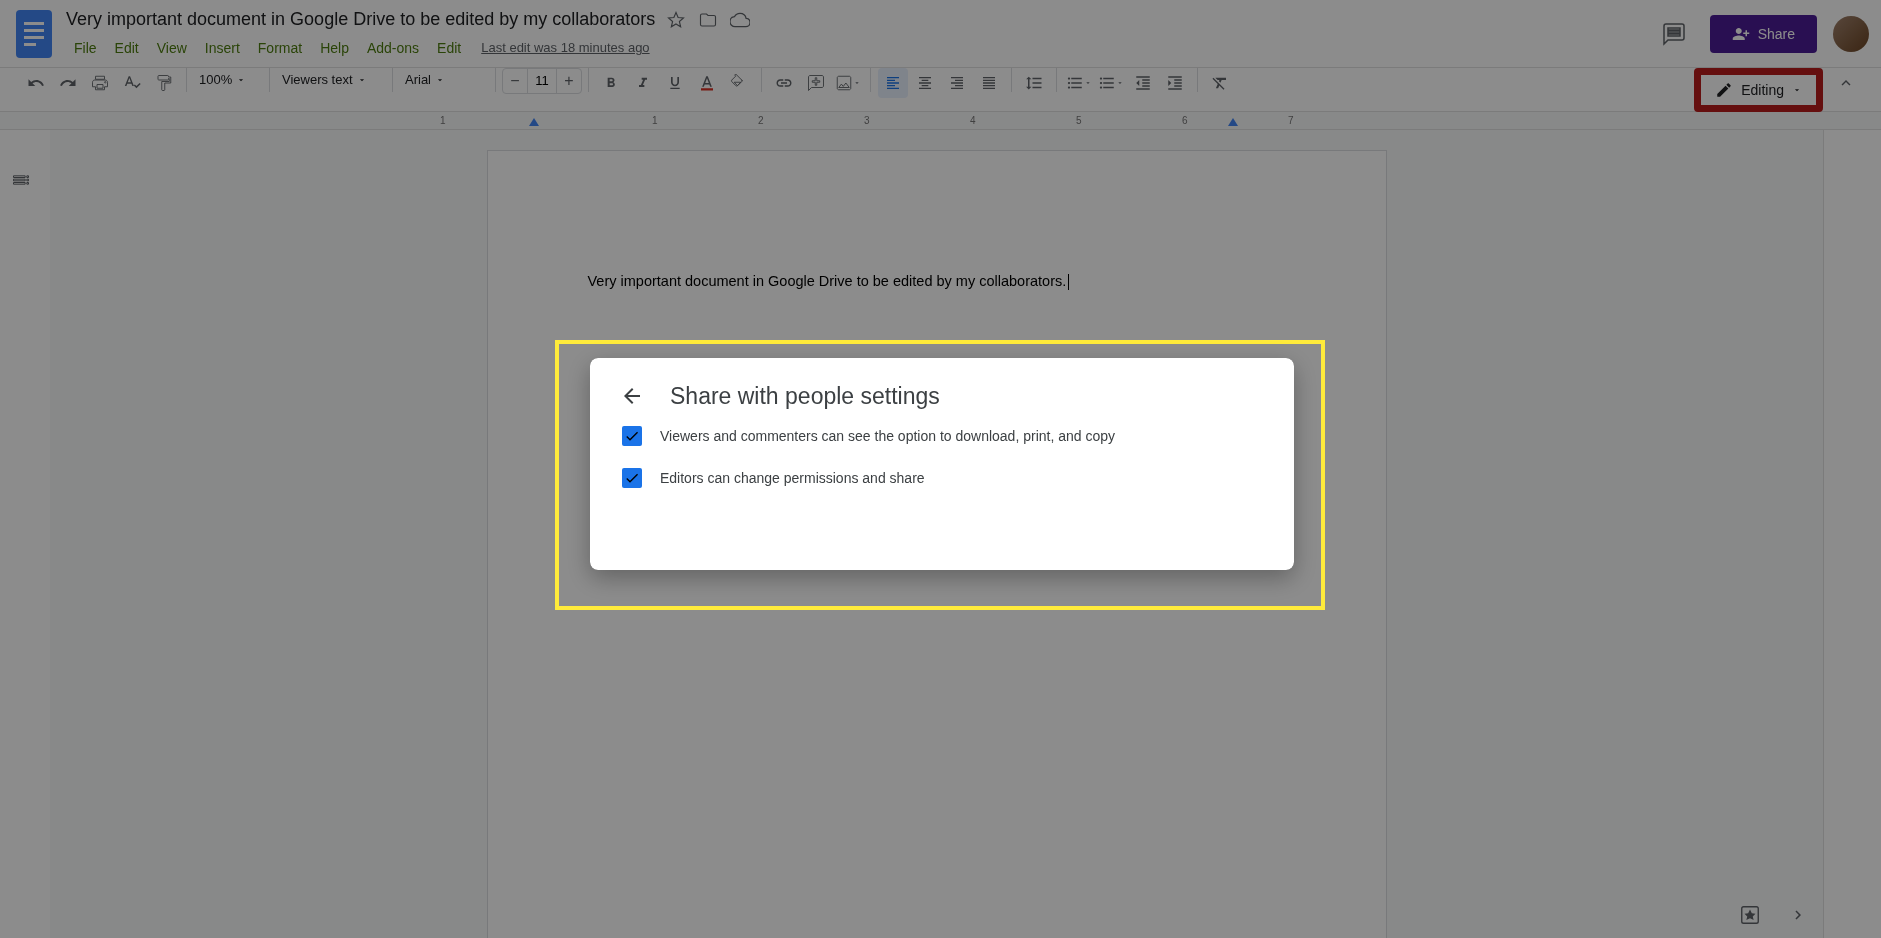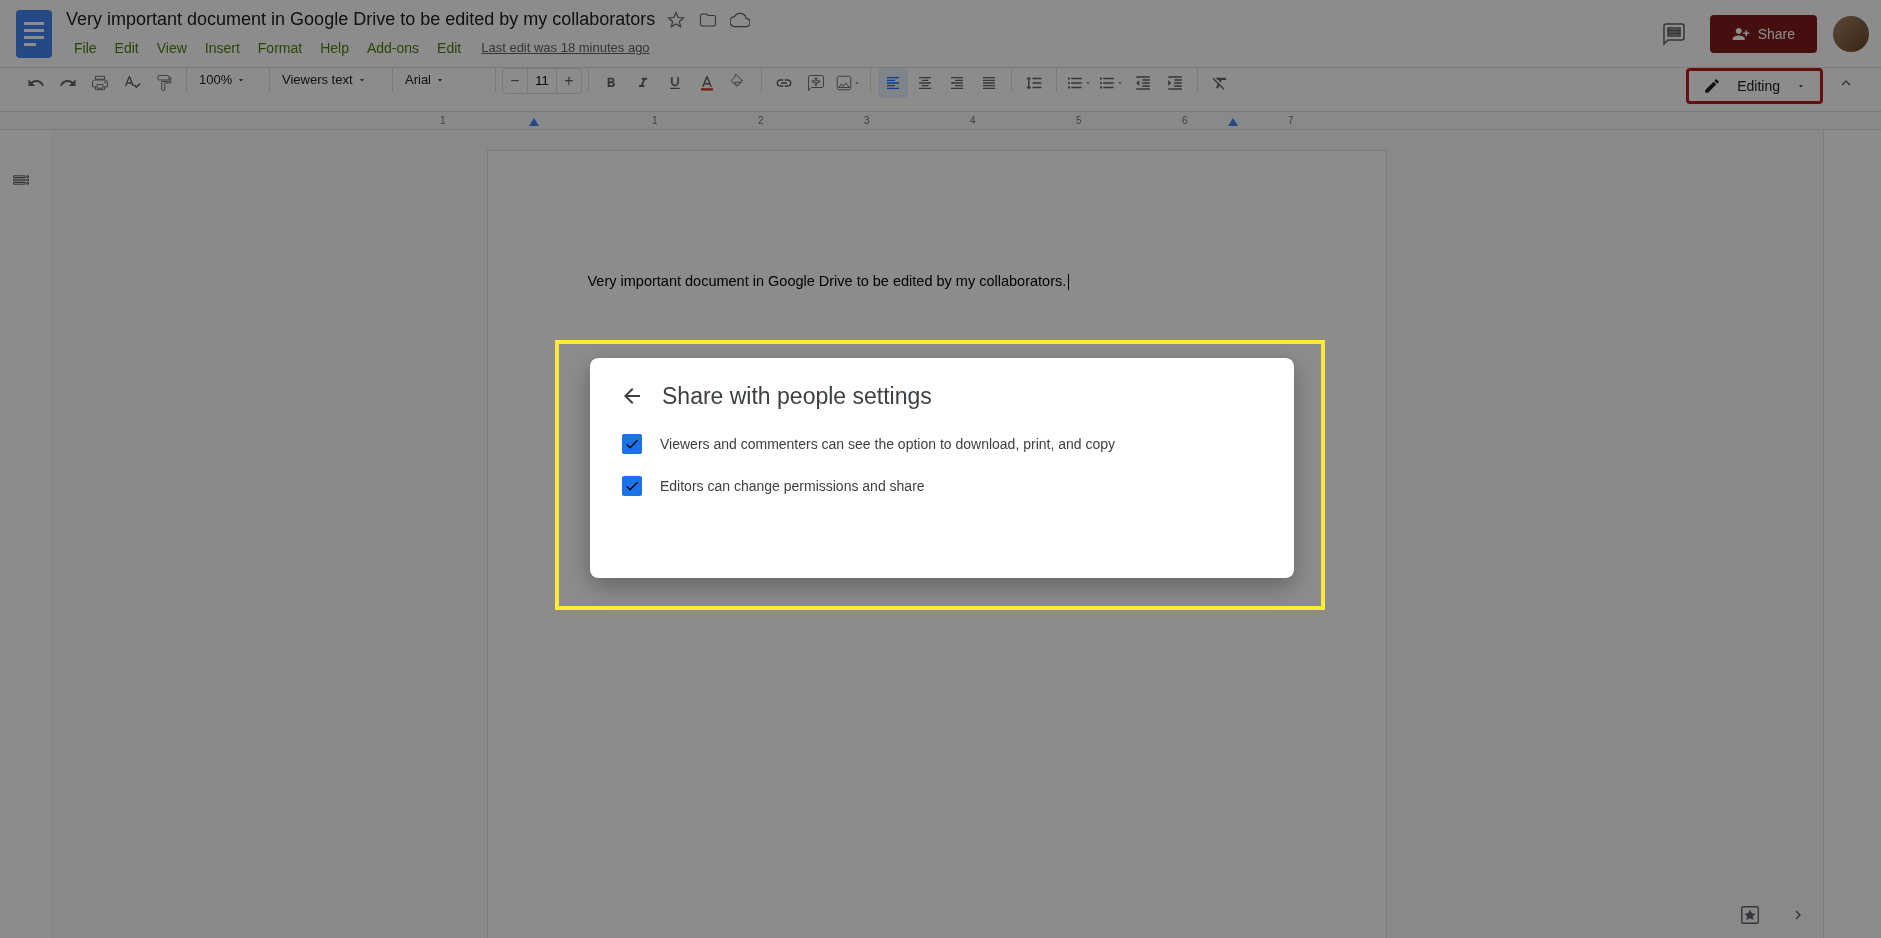--- a/index.html
+++ b/index.html
@@ -11,36 +11,36 @@
 .doc-icon svg { width: 36px; height: 48px; }
 .title-area { flex: 1; display: flex; flex-direction: column; }
 .title-row { display: flex; align-items: center; gap: 10px; height: 28px; }
 .doc-title { font-size: 18px; color: #202124; }
 .title-icon { width: 22px; height: 22px; display: flex; align-items: center; justify-content: center; color: #5f6368; cursor: pointer; }
 .menu-row { display: flex; align-items: center; gap: 2px; height: 28px; }
 .menu-item { padding: 4px 8px; font-size: 14px; color: #4d7c0f; cursor: pointer; border-radius: 4px; }
 .last-edit { margin-left: 10px; font-size: 13px; color: #5f6368; text-decoration: underline; cursor: pointer; }
 .header-right { display: flex; align-items: center; gap: 16px; margin-left: auto; }
 .comment-btn { width: 40px; height: 40px; display: flex; align-items: center; justify-content: center; color: #5f6368; cursor: pointer; border-radius: 50%; }
-.share-btn { display: flex; align-items: center; gap: 8px; background: #7f1d1d; color: #fff; padding: 10px 22px; border-radius: 4px; font-size: 14px; font-weight: 500; cursor: pointer; }
+.share-btn { display: flex; align-items: center; gap: 8px; background: #4c1d95; color: #fff; padding: 10px 22px; border-radius: 4px; font-size: 14px; font-weight: 500; cursor: pointer; }
 .avatar { width: 36px; height: 36px; border-radius: 50%; background: #8e6c5a; display: flex; align-items: center; justify-content: center; color: #fff; font-size: 14px; cursor: pointer; overflow: hidden; }
 .avatar-img { width: 100%; height: 100%; background: linear-gradient(135deg, #a0826d, #6b4423); }
 
 
 .toolbar { height: 44px; display: flex; align-items: flex-start; padding: 0 20px; border-bottom: 1px solid #e0e0e0; gap: 0; }
 .tb-btn { width: 30px; height: 30px; display: flex; align-items: center; justify-content: center; color: #5f6368; cursor: pointer; border-radius: 4px; margin: 0 1px; }
 .tb-sep { width: 1px; height: 24px; background: #dadce0; margin: 0 6px; }
 .tb-select { display: flex; align-items: center; padding: 4px 6px; font-size: 13px; color: #202124; cursor: pointer; border-radius: 4px; gap: 4px; }
 .tb-zoom { width: 70px; }
 .tb-style { width: 110px; }
 .tb-font { width: 90px; }
 .tb-fontsize { display: flex; align-items: center; border: 1px solid #dadce0; border-radius: 4px; }
 .fs-btn { width: 24px; height: 24px; display: flex; align-items: center; justify-content: center; cursor: pointer; color: #5f6368; }
 .fs-val { width: 30px; text-align: center; font-size: 13px; border-left: 1px solid #dadce0; border-right: 1px solid #dadce0; height: 24px; line-height: 24px; }
-.editing-btn { display: flex; align-items: center; gap: 16px; padding: 6px 14px; border: 3px solid #b91c1c; border-radius: 4px; font-size: 14px; color: #202124; cursor: pointer; margin-left: auto; }
+.editing-btn { display: flex; align-items: center; gap: 8px; padding: 6px 14px; border: 7px solid #b91c1c; border-radius: 4px; font-size: 14px; color: #202124; cursor: pointer; margin-left: auto; }
 .collapse-btn { width: 30px; height: 30px; display: flex; align-items: center; justify-content: center; cursor: pointer; color: #5f6368; margin-left: 8px; }
 
 
 .ruler { height: 18px; background: #f8f9fa; border-bottom: 1px solid #e0e0e0; position: relative; display: flex; align-items: center; font-size: 10px; color: #757575; }
 .ruler-mark { position: absolute; }
 .ruler-indent-left { position: absolute; left: 529px; top: 6px; width: 0; height: 0; border-left: 5px solid transparent; border-right: 5px solid transparent; border-bottom: 8px solid #4285f4; }
 .ruler-indent-right { position: absolute; left: 1228px; top: 6px; width: 0; height: 0; border-left: 5px solid transparent; border-right: 5px solid transparent; border-bottom: 8px solid #4285f4; }
 
 
 .main-area { display: flex; height: calc(100% - 130px); }
@@ -61,21 +61,21 @@
 
 
 .dim-overlay { position: absolute; inset: 0; background: rgba(0,0,0,0.45); z-index: 10; }
 
 
 .dialog-highlight { position: absolute; top: 340px; left: 555px; width: 770px; height: 270px; border: 4px solid #ffeb3b; z-index: 20; pointer-events: none; }
 
 
 .dialog-container { position: absolute; top: 358px; left: 590px; width: 704px; z-index: 30; border-radius: 8px; overflow: hidden; box-shadow: 0 8px 24px rgba(0,0,0,0.3); }
 .dialog-body { background: #fff; border-radius: 8px; padding: 24px 28px 60px; }
-.dialog-header { display: flex; align-items: center; gap: 16px; margin-bottom: 24px; }
+.dialog-header { display: flex; align-items: center; gap: 24px; margin-bottom: 16px; }
 .back-btn { width: 28px; height: 28px; display: flex; align-items: center; justify-content: center; cursor: pointer; color: #3c4043; }
 .dialog-title { font-size: 23px; font-weight: 400; color: #3c4043; }
 .checkbox-row { display: flex; align-items: center; gap: 18px; margin-bottom: 22px; padding-left: 4px; }
 .checkbox { width: 20px; height: 20px; background: #1a73e8; border-radius: 2px; display: flex; align-items: center; justify-content: center; cursor: pointer; }
 .checkbox svg { width: 16px; height: 16px; }
 .checkbox-label { font-size: 14px; color: #3c4043; }
 
 svg { fill: currentColor; }
 </style>
 </head>

